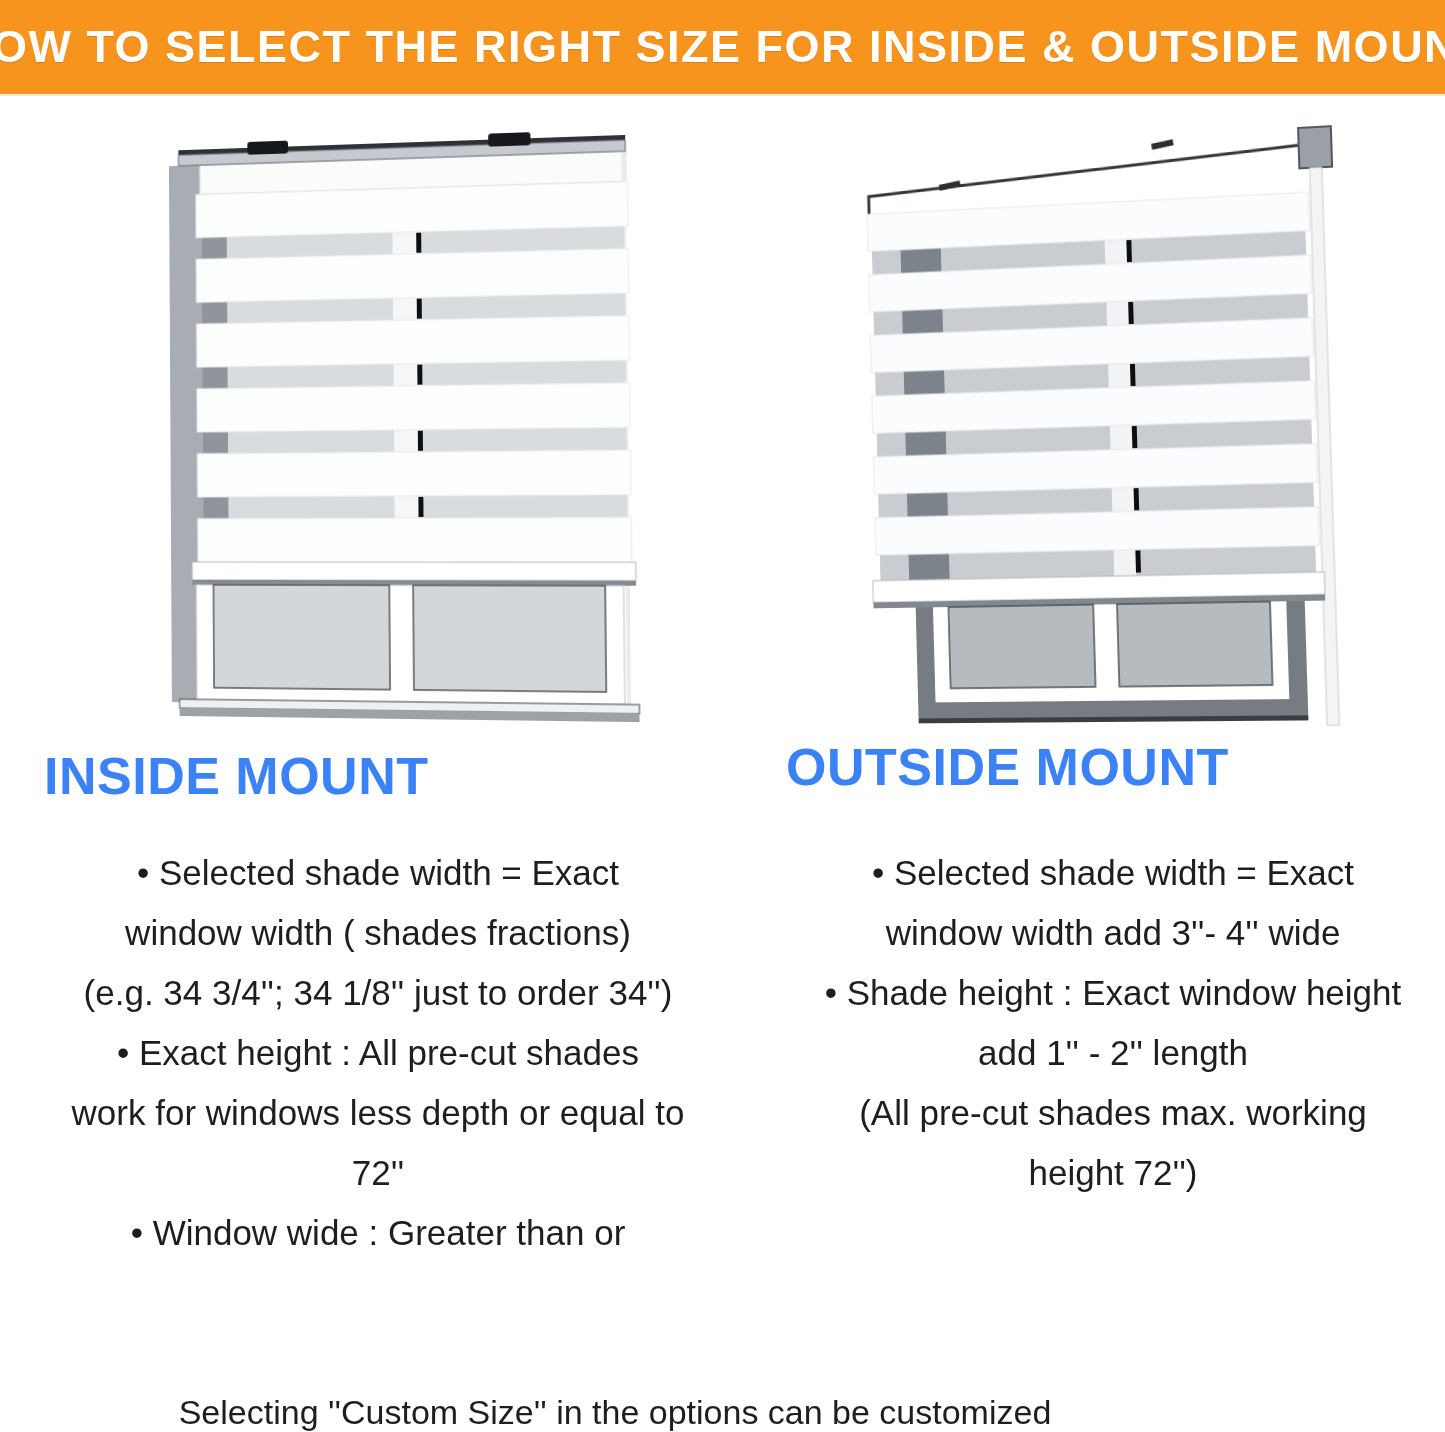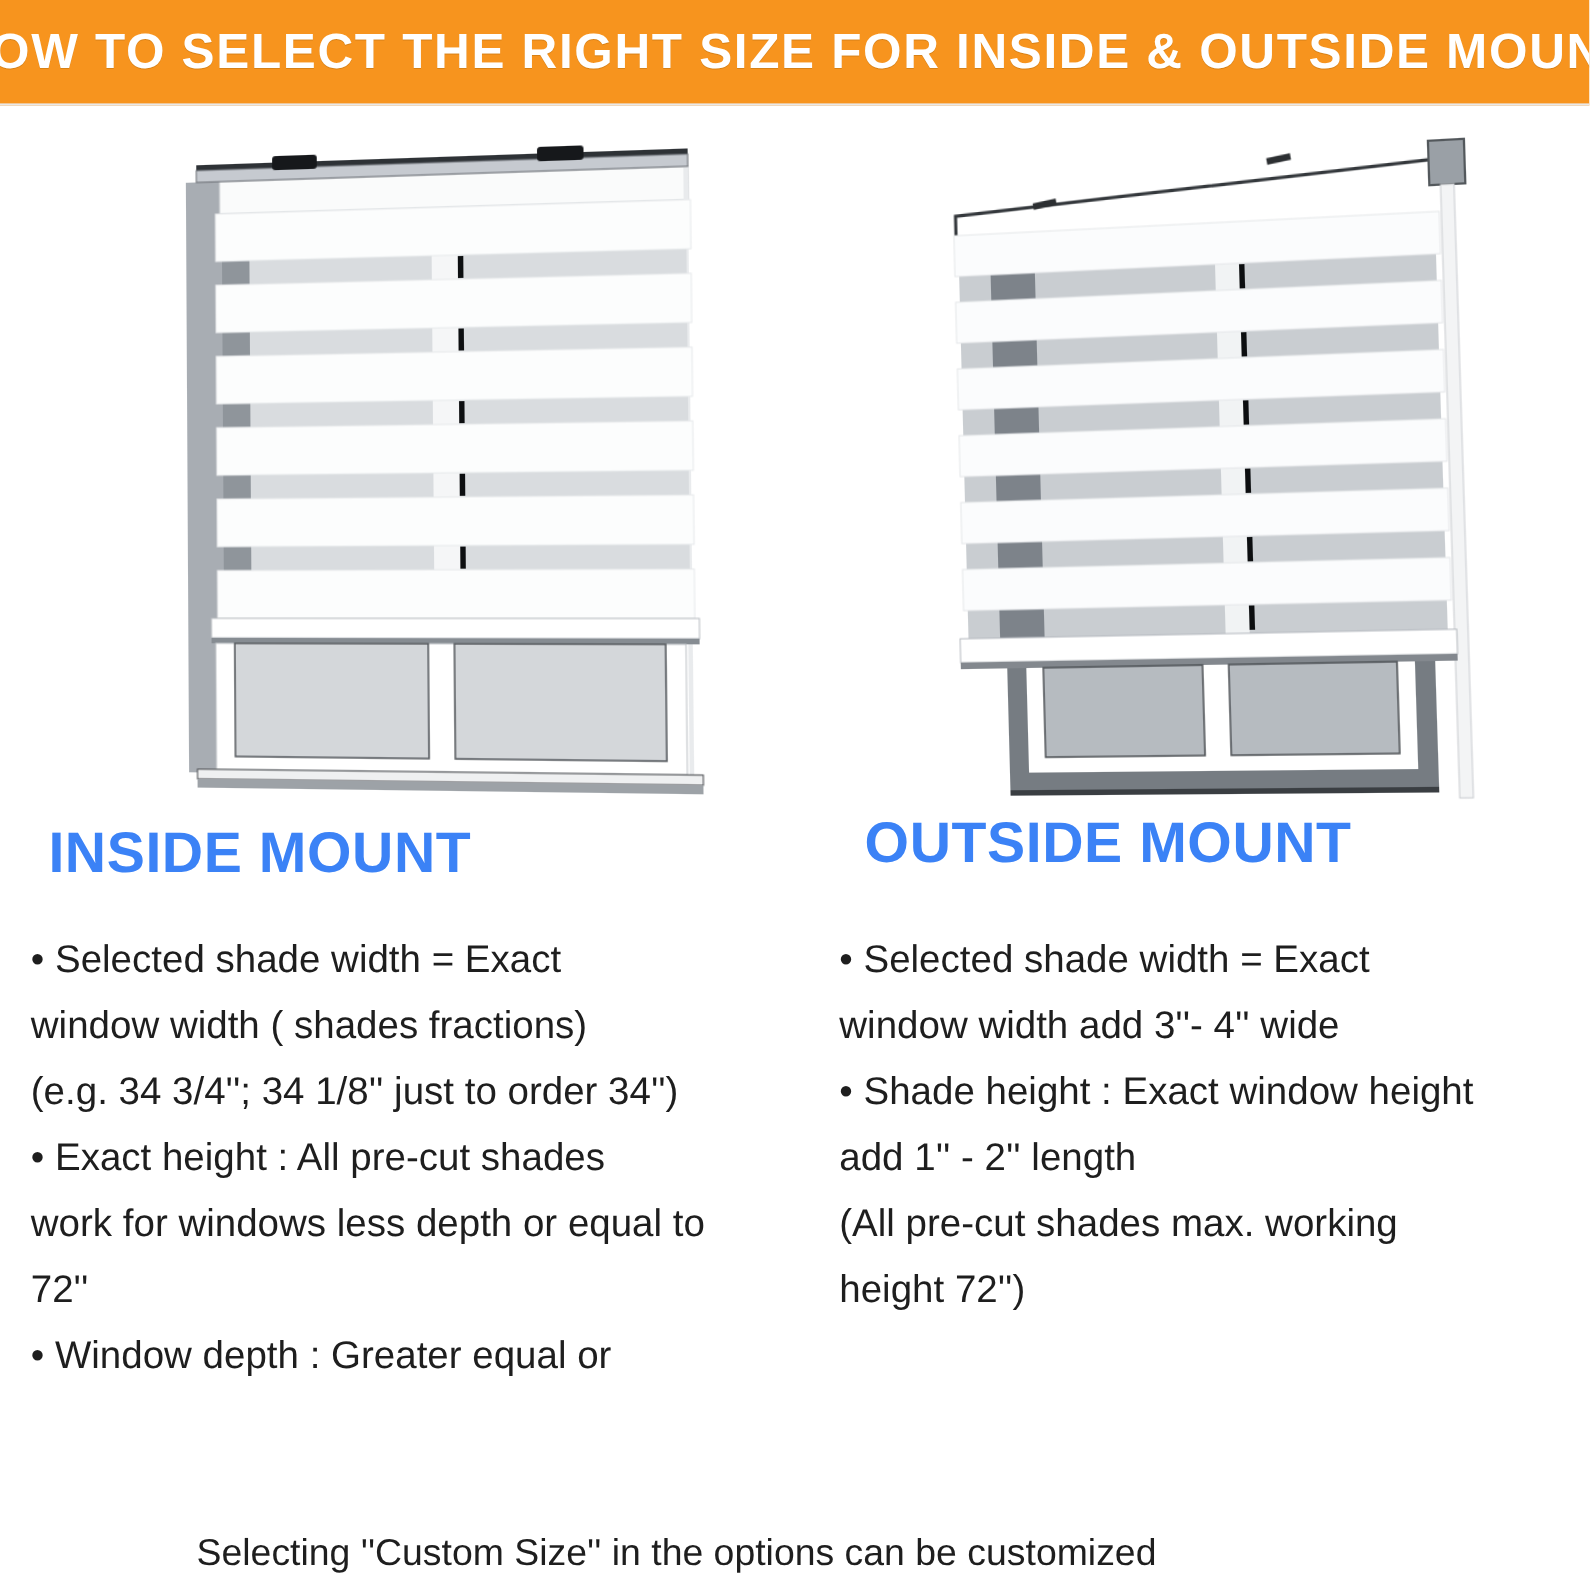--- a/index.html
+++ b/index.html
@@ -40,21 +40,21 @@
     position: absolute;
     margin: 0;
     font-size: 52px;
     font-weight: bold;
     letter-spacing: 0.5px;
     color: #3b82f6;
     white-space: nowrap;
   }
   .heading-inside { left: 44px; top: 746px; }
   .heading-outside { left: 786px; top: 718px; margin-top: 19px; }
-  .col { position: absolute; width: 700px; }
+  .col { position: absolute; width: 700px; text-align: center; }
   .col p {
     margin: 0;
     font-size: 35px;
     line-height: 60px;
     color: #1e1e1e;
     white-space: nowrap;
   }
   .col-inside { left: 28px; top: 843px; }
   .col-outside { left: 763px; top: 843px; }
   .footer-note {
@@ -175,21 +175,21 @@
   <h2 class="heading heading-inside">INSIDE MOUNT</h2>
   <h2 class="heading heading-outside">OUTSIDE MOUNT</h2>
 
   <div class="col col-inside">
     <p>• Selected shade width = Exact</p>
     <p>window width ( shades fractions)</p>
     <p>(e.g. 34 3/4''; 34 1/8'' just to order 34'')</p>
     <p>• Exact height : All pre-cut shades</p>
     <p>work for windows less depth or equal to</p>
     <p>72''</p>
-    <p>• Window depth : Greater equal or</p>
+    <p>• Window wide : Greater than or</p>
   </div>
 
   <div class="col col-outside">
     <p>• Selected shade width = Exact</p>
     <p>window width add 3''- 4'' wide</p>
     <p>• Shade height : Exact window height</p>
     <p>add 1'' - 2'' length</p>
     <p>(All pre-cut shades max. working</p>
     <p>height 72'')</p>
   </div>

